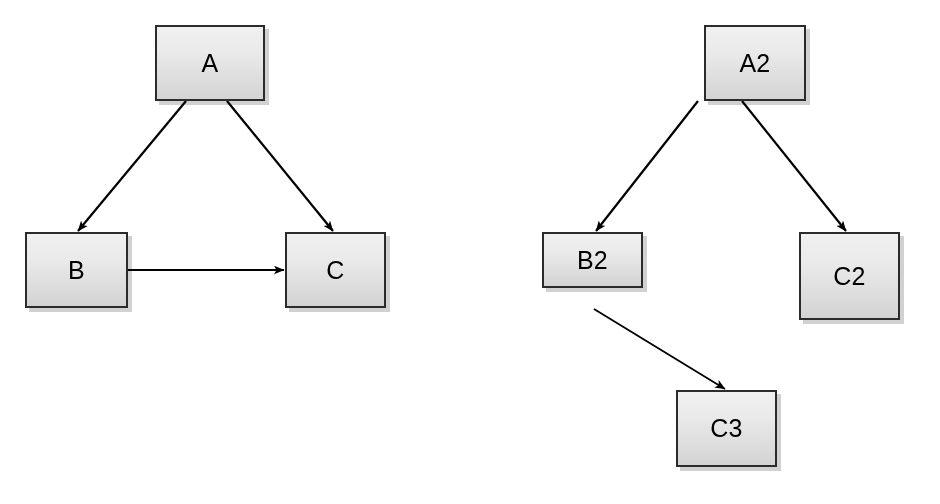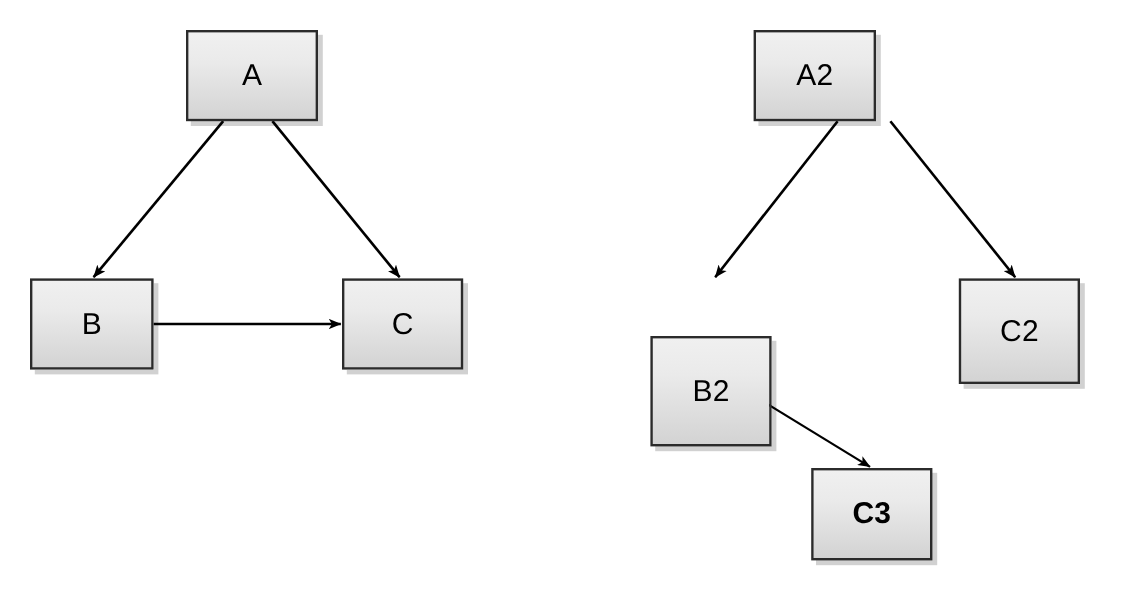--- a/index.html
+++ b/index.html
@@ -72,27 +72,27 @@
   <div id="nodes-group">
       <div class="node" style="left: 155px; top: 25px; width: 110px; height: 76px;">
         <span class="node-label">A</span>
       </div>
       <div class="node" style="left: 25px; top: 232px; width: 103px; height: 76px;">
         <span class="node-label">B</span>
       </div>
       <div class="node" style="left: 285px; top: 232px; width: 101px; height: 76px;">
         <span class="node-label">C</span>
       </div>
-      <div class="node" style="left: 628px; top: 25px; width: 102px; height: 76px;">
+      <div class="node" style="left: 704px; top: 25px; width: 102px; height: 76px;">
         <span class="node-label">A2</span>
       </div>
-      <div class="node" style="left: 542px; top: 232px; width: 101px; height: 92px; margin-top: 48px;">
+      <div class="node" style="left: 542px; top: 232px; width: 101px; height: 56px;">
         <span class="node-label">B2</span>
       </div>
       <div class="node" style="left: 799px; top: 232px; width: 101px; height: 88px;">
         <span class="node-label">C2</span>
       </div>
-      <div class="node" style="left: 676px; top: 390px; width: 101px; height: 77px; font-weight: bold;">
+      <div class="node" style="left: 676px; top: 390px; width: 101px; height: 77px;">
         <span class="node-label">C3</span>
       </div>
     </div>
 
 </div>
 
 </body></html>

